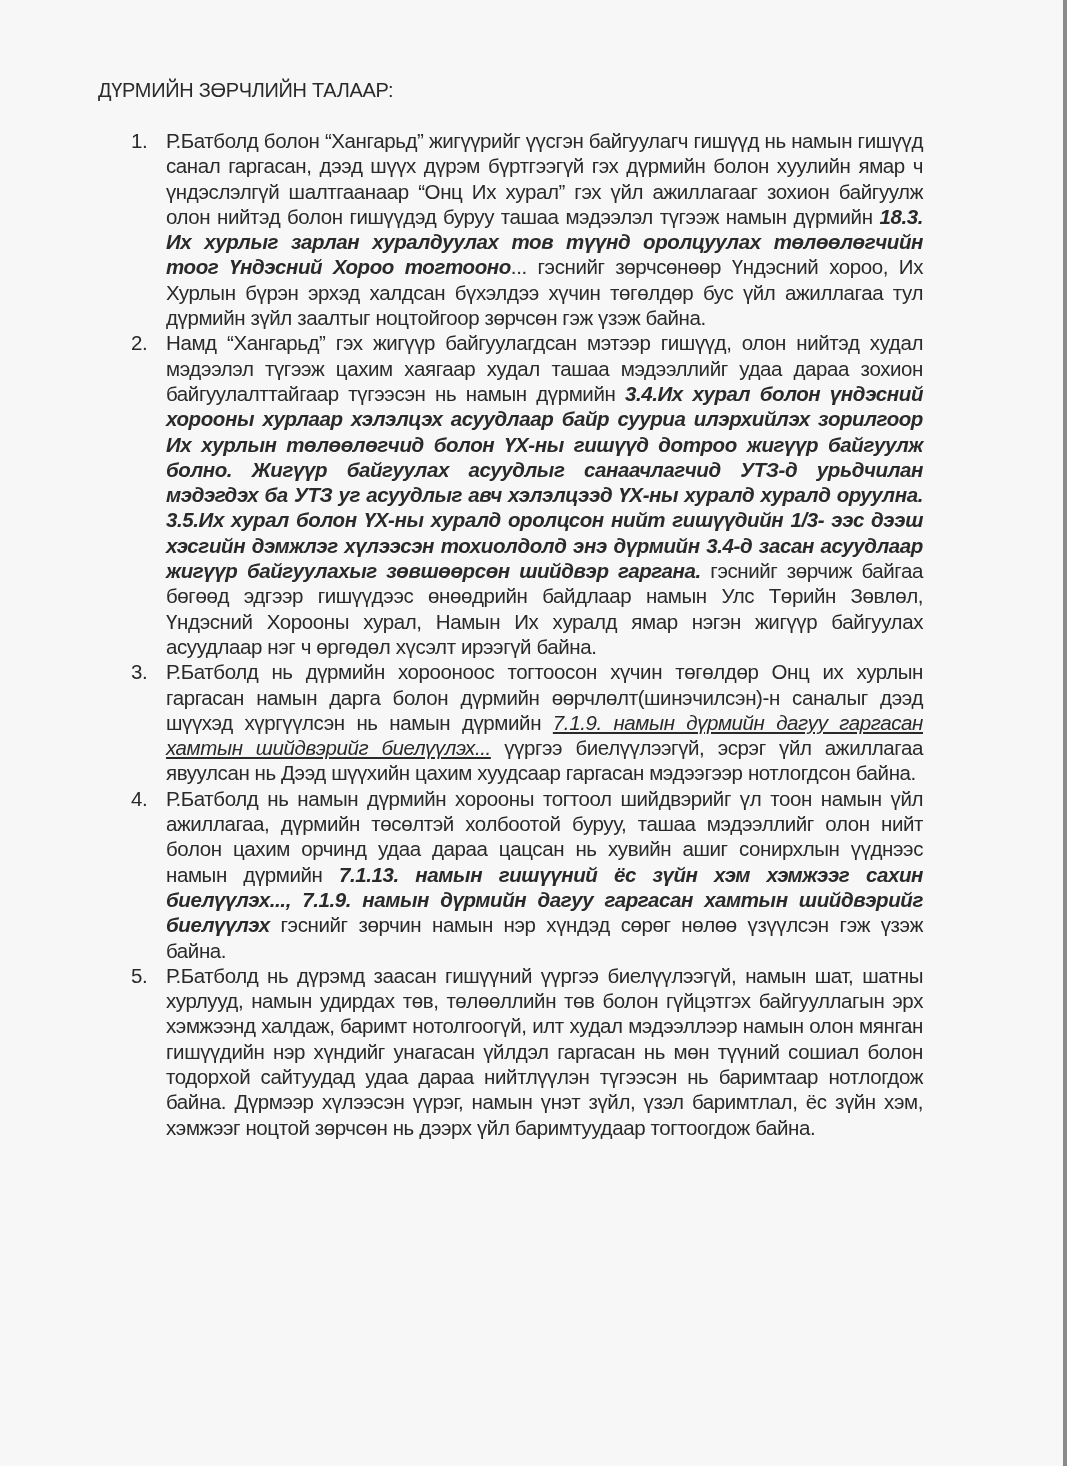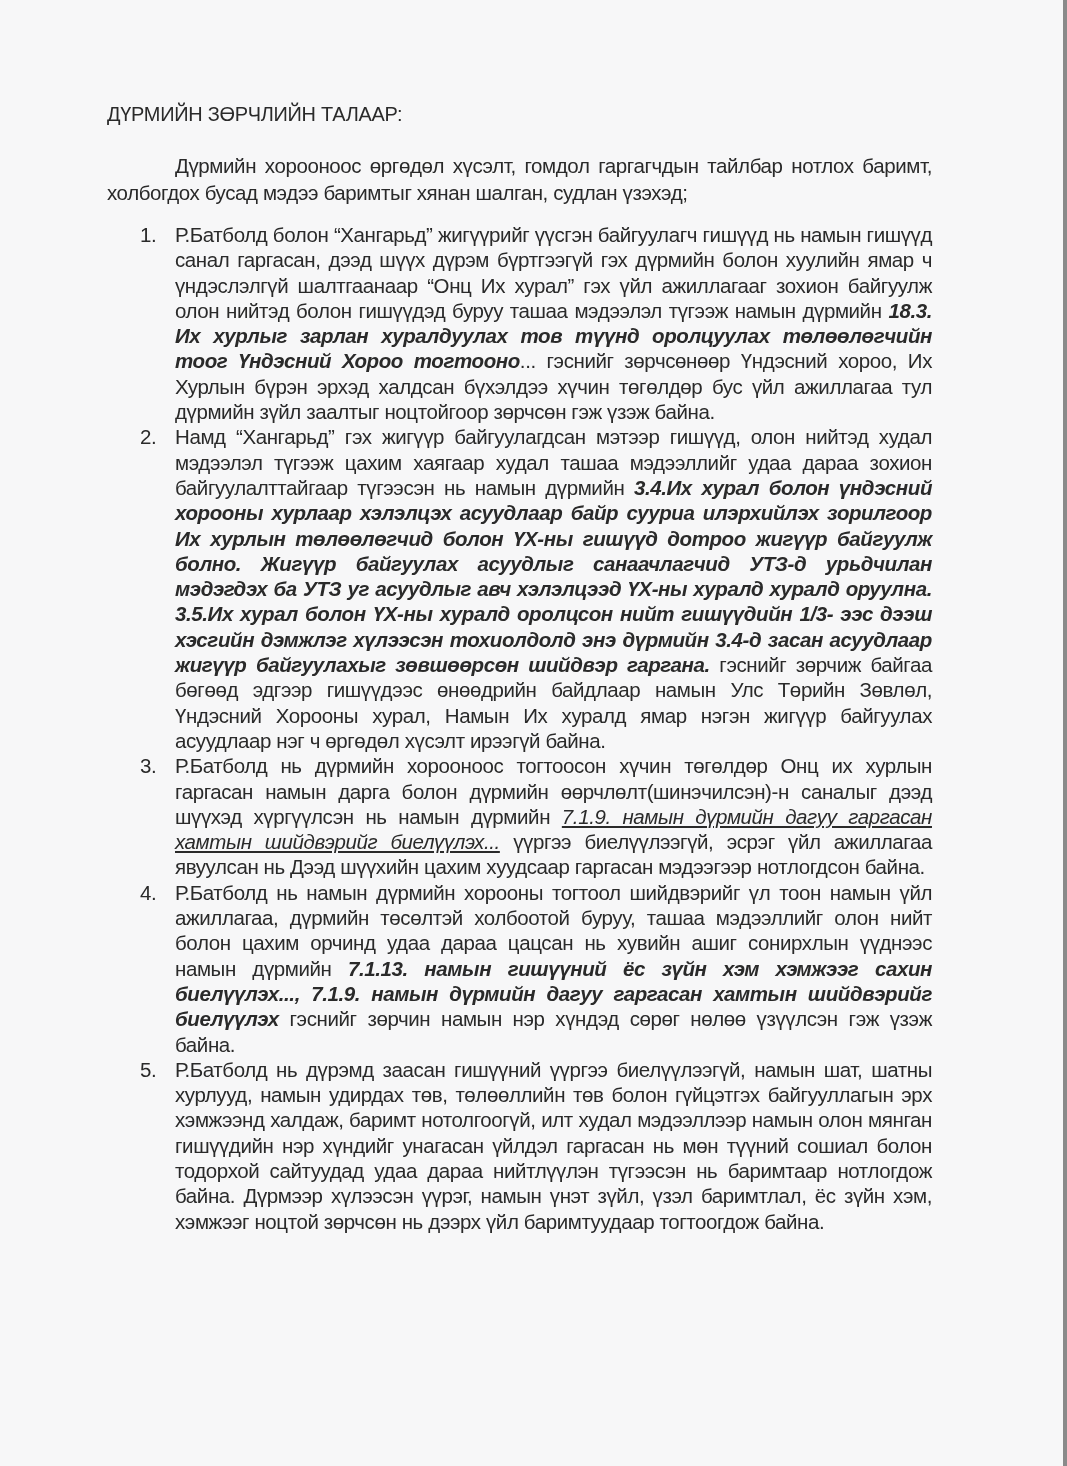--- a/index.html
+++ b/index.html
@@ -4,21 +4,21 @@
 <style>
   html, body { margin: 0; padding: 0; }
   body {
     width: 1067px; height: 1466px; overflow: hidden;
     background: #f7f7f8;
     font-family: "Liberation Sans", sans-serif;
     color: #2a2a2a;
     position: relative;
   }
   .edge { position: absolute; right: 0; top: 0; width: 4px; height: 1466px; background: #8a8a8a; }
-  .page { position: absolute; left: 107px; top: 78px; width: 825px; margin-top: 24px; }
+  .page { position: absolute; left: 98px; top: 78px; width: 825px; }
   h1 {
     font-size: 21px; font-weight: normal; margin: 0 0 26px 0;
     letter-spacing: -0.3px; transform: scaleX(0.95); transform-origin: left;
   }
   .intro {
     font-size: 20.5px; line-height: 27px; margin: 0 0 16px 0;
     text-indent: 68px; text-align: justify;
     letter-spacing: -0.4px;
   }
   ol { margin: 0; padding: 0; list-style: none; }
@@ -28,21 +28,20 @@
   .u { }
   .iu { font-style: italic; text-decoration: underline; }
 </style>
 </head>
 <body>
 
 <div class="edge"></div>
 
 <div class="page">
   <h1>ДҮРМИЙН ЗӨРЧЛИЙН ТАЛААР:</h1>
-  <p class="intro">Дүрмийн хорооноос өргөдөл хүсэлт, гомдол гаргагчдын тайлбар нотлох баримт, холбогдох бусад мэдээ баримтыг хянан шалган, судлан үзэхэд;</p>
   <ol>
     <li><span class="num">1.</span><span class="body"><span>Р.Батболд болон “Хангарьд” жигүүрийг үүсгэн байгуулагч гишүүд нь намын гишүүд санал гаргасан, дээд шүүх дүрэм бүртгээгүй гэх дүрмийн болон хуулийн ямар ч үндэслэлгүй шалтгаанаар “Онц Их хурал” гэх үйл ажиллагааг зохион байгуулж олон нийтэд болон гишүүдэд буруу ташаа мэдээлэл түгээж намын дүрмийн </span><span class="bi">18.3. Их хурлыг зарлан хуралдуулах тов түүнд оролцуулах төлөөлөгчийн тоог Үндэсний Хороо тогтооно</span><span>... гэснийг зөрчсөнөөр Үндэсний хороо, Их Хурлын бүрэн эрхэд халдсан бүхэлдээ хүчин төгөлдөр бус үйл ажиллагаа тул дүрмийн зүйл заалтыг ноцтойгоор зөрчсөн гэж үзэж байна.</span></span></li>
     <li><span class="num">2.</span><span class="body"><span>Намд “Хангарьд” гэх жигүүр байгуулагдсан мэтээр гишүүд, олон нийтэд худал мэдээлэл түгээж цахим  хаягаар худал ташаа мэдээллийг удаа дараа зохион байгуулалттайгаар түгээсэн нь намын дүрмийн </span><span class="bi">3.4.Их хурал болон үндэсний хорооны </span><span class="bi u">хурлаар хэлэлцэх асуудлаар байр сууриа илэрхийлэх зорилгоор</span><span class="bi"> Их хурлын төлөөлөгчид болон ҮХ-ны гишүүд дотроо жигүүр байгуулж болно. Жигүүр байгуулах асуудлыг санаачлагчид УТЗ-д урьдчилан мэдэгдэх ба УТЗ уг асуудлыг авч хэлэлцээд ҮХ-ны хуралд хуралд оруулна. 3.5.Их хурал болон ҮХ-ны хуралд оролцсон нийт гишүүдийн </span><span class="bi u">1/3- ээс дээш хэсгийн дэмжлэг хүлээсэн тохиолдолд</span><span class="bi"> энэ дүрмийн 3.4-д засан асуудлаар жигүүр байгуулахыг зөвшөөрсөн шийдвэр гаргана.</span><span> гэснийг зөрчиж байгаа бөгөөд эдгээр гишүүдээс өнөөдрийн байдлаар намын Улс Төрийн Зөвлөл, Үндэсний Хорооны хурал, Намын Их хуралд ямар нэгэн жигүүр байгуулах асуудлаар нэг ч өргөдөл хүсэлт ирээгүй байна.</span></span></li>
     <li><span class="num">3.</span><span class="body"><span>Р.Батболд нь дүрмийн хорооноос тогтоосон хүчин төгөлдөр Онц их хурлын гаргасан намын дарга болон дүрмийн өөрчлөлт(шинэчилсэн)-н саналыг дээд шүүхэд хүргүүлсэн нь намын дүрмийн </span><span class="iu">7.1.9. намын дүрмийн дагуу гаргасан хамтын шийдвэрийг биелүүлэх...</span><span> үүргээ биелүүлээгүй, эсрэг үйл ажиллагаа явуулсан нь Дээд шүүхийн цахим хуудсаар гаргасан мэдээгээр нотлогдсон байна.</span></span></li>
     <li><span class="num">4.</span><span class="body"><span>Р.Батболд нь намын дүрмийн хорооны тогтоол шийдвэрийг үл тоон намын үйл ажиллагаа, дүрмийн төсөлтэй холбоотой буруу, ташаа мэдээллийг олон нийт болон цахим орчинд удаа дараа цацсан нь хувийн ашиг сонирхлын үүднээс намын дүрмийн </span><span class="bi u">7.1.13. намын гишүүний ёс зүйн хэм хэмжээг сахин биелүүлэх</span><span class="bi">..., </span><span class="bi u">7.1.9. намын дүрмийн дагуу гаргасан хамтын шийдвэрийг биелүүлэх</span><span> гэснийг зөрчин намын нэр хүндэд сөрөг нөлөө үзүүлсэн гэж үзэж байна.</span></span></li>
     <li><span class="num">5.</span><span class="body"><span>Р.Батболд нь дүрэмд заасан гишүүний үүргээ биелүүлээгүй, намын шат, шатны хурлууд, намын удирдах төв, төлөөллийн төв болон гүйцэтгэх байгууллагын эрх хэмжээнд халдаж, баримт нотолгоогүй, илт худал мэдээллээр намын олон мянган гишүүдийн нэр хүндийг унагасан үйлдэл гаргасан нь мөн түүний сошиал болон тодорхой сайтуудад удаа дараа нийтлүүлэн түгээсэн нь баримтаар нотлогдож байна. Дүрмээр хүлээсэн үүрэг, намын үнэт зүйл, үзэл баримтлал, ёс зүйн хэм, хэмжээг ноцтой зөрчсөн нь дээрх үйл баримтуудаар тогтоогдож байна.</span></span></li>
   </ol>
 </div>
 
 </body></html>

